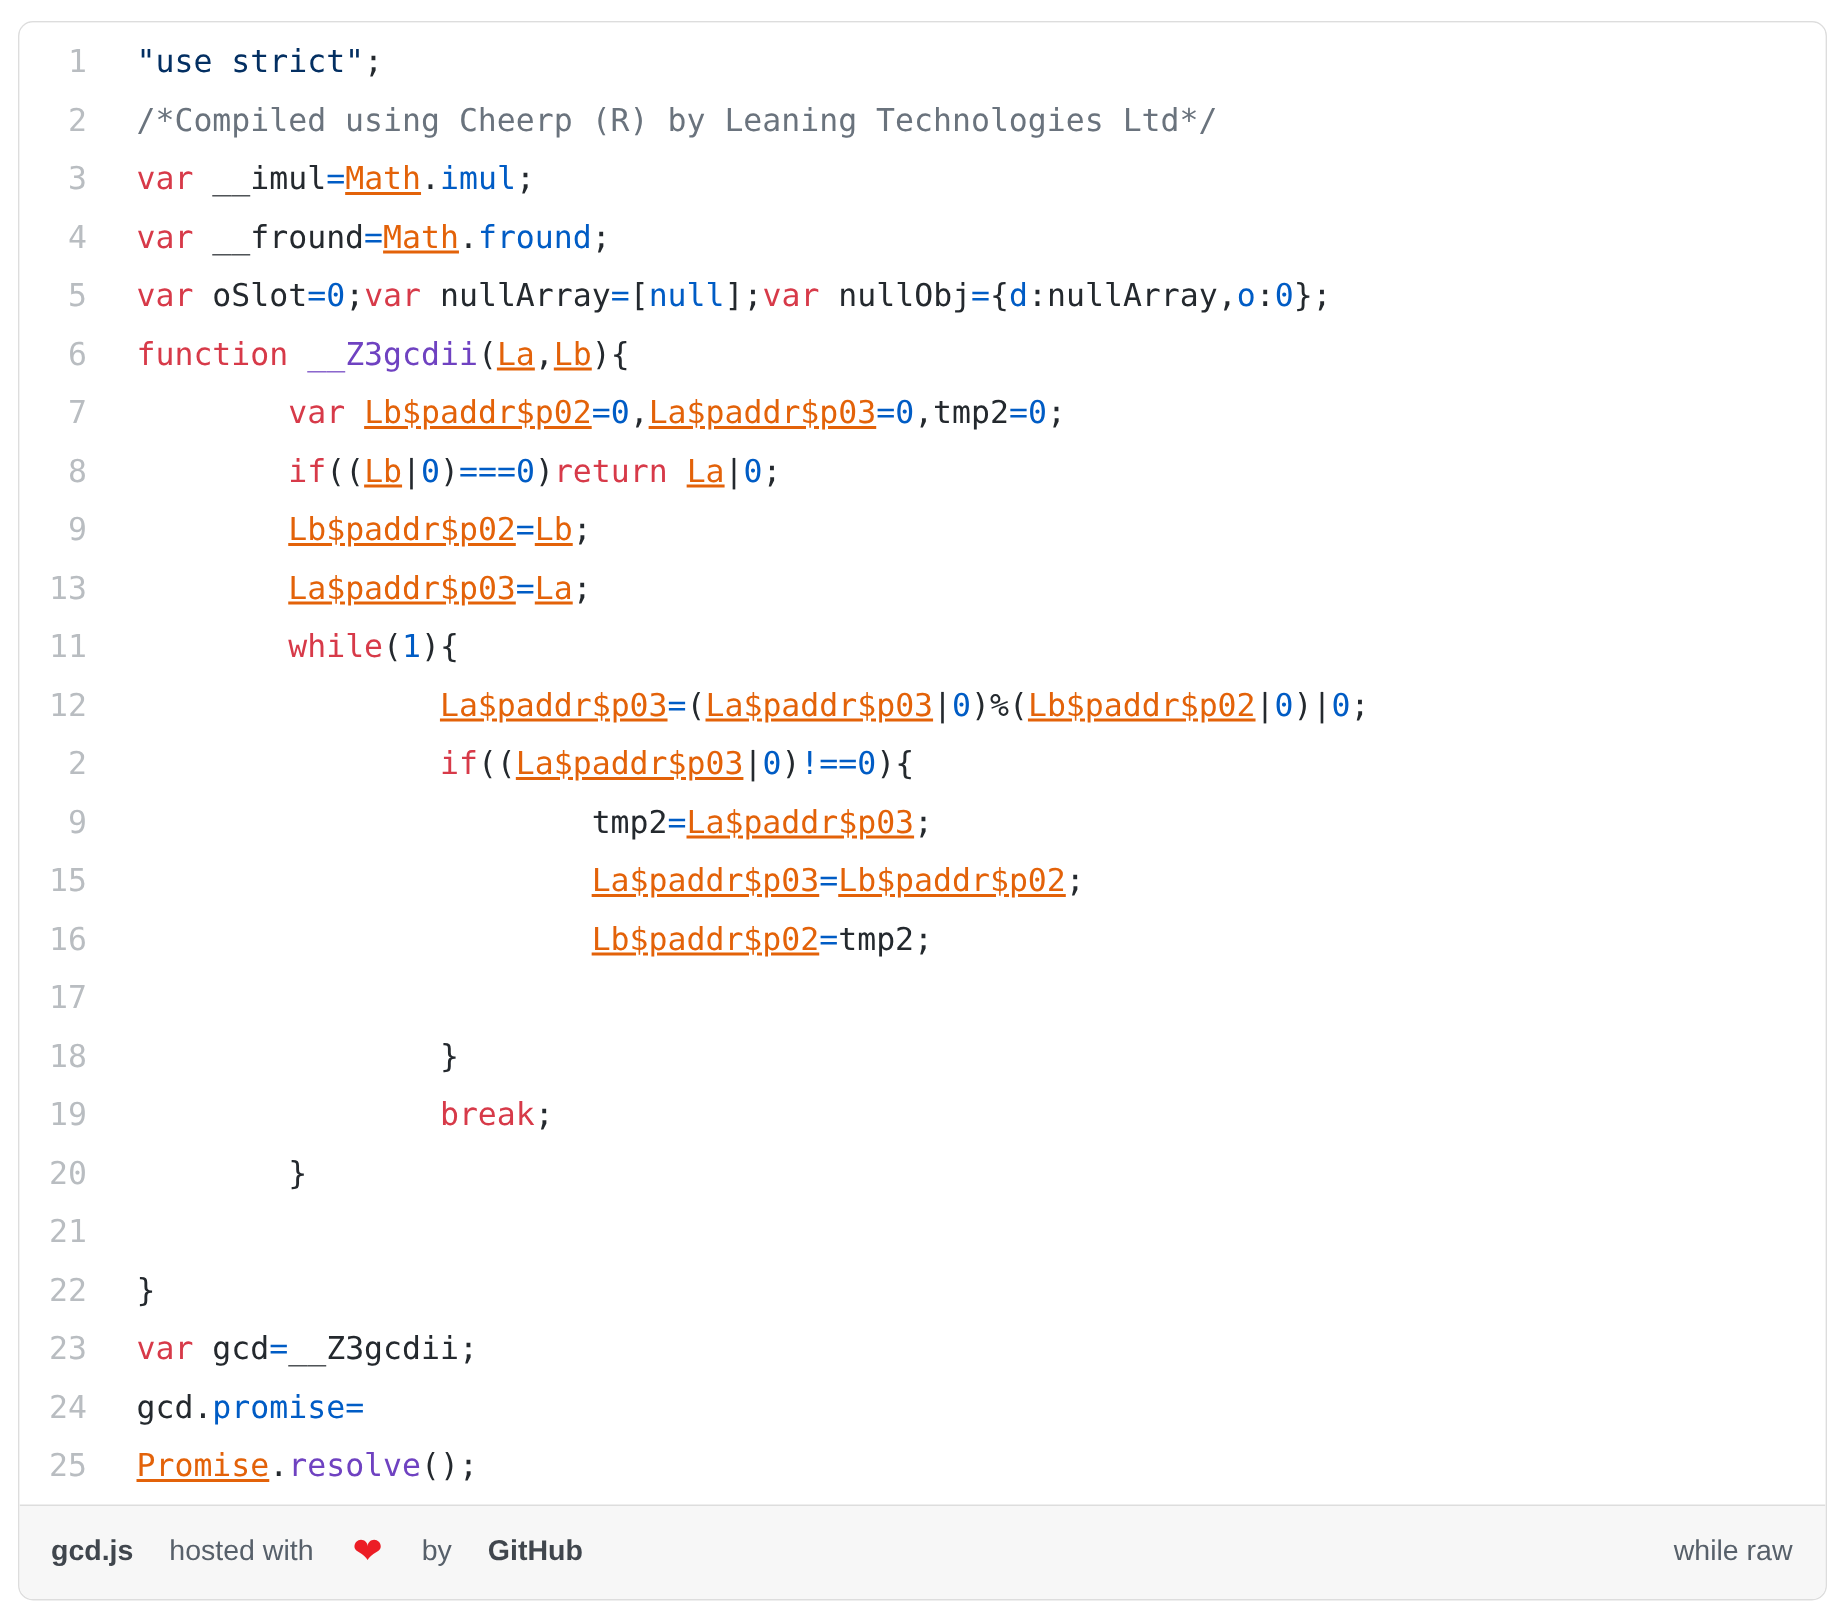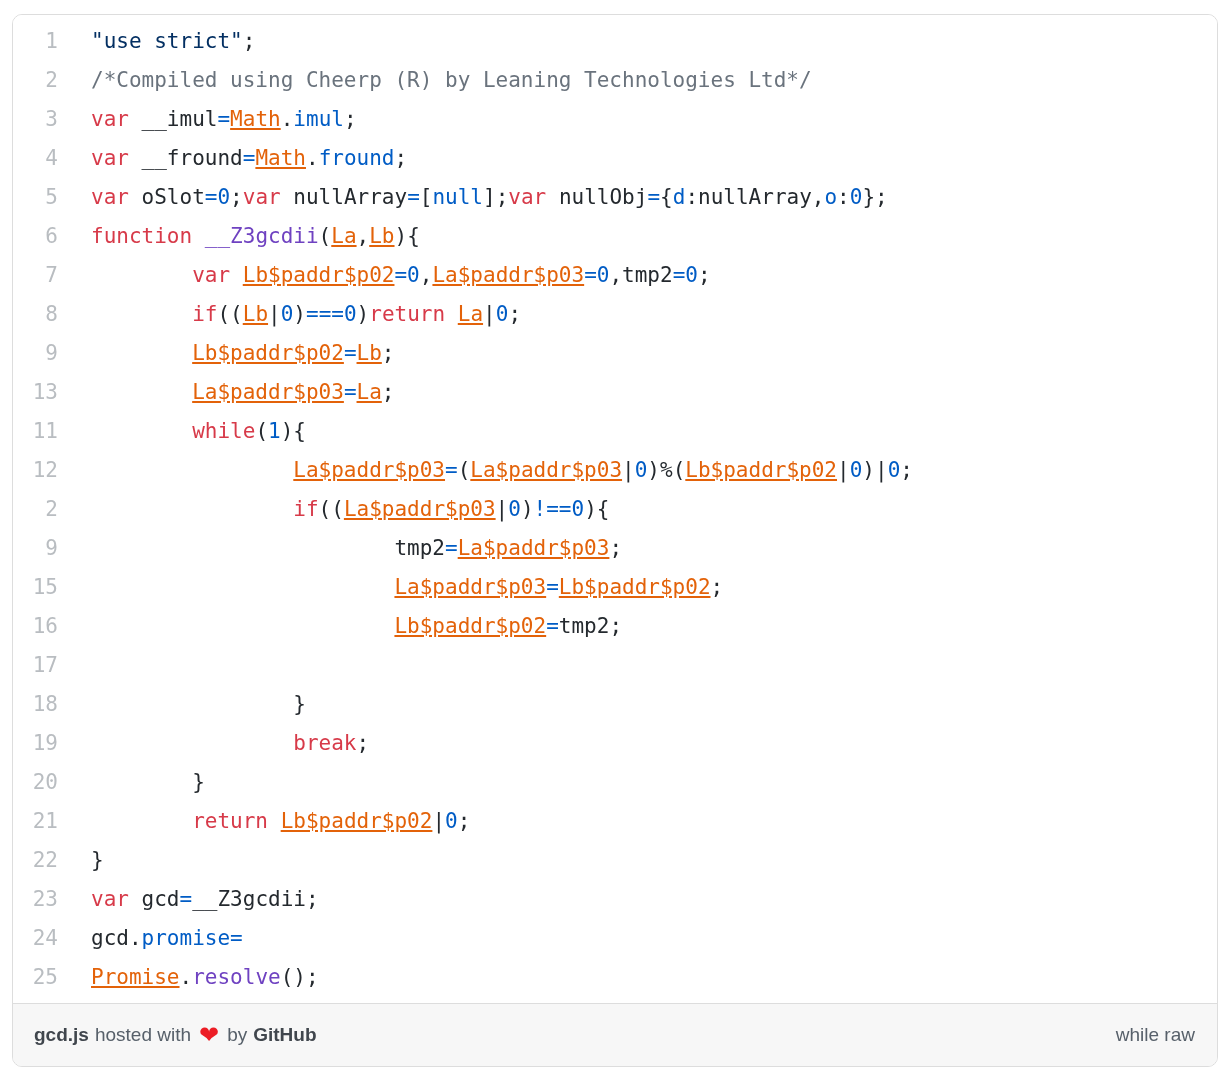--- a/index.html
+++ b/index.html
@@ -53,21 +53,21 @@
     height: 62px;
     background: var(--col-footer-bg, #f7f7f7);
     display: flex;
     align-items: center;
     justify-content: space-between;
     padding: 0 22px 0 21px;
     font-family: "Liberation Sans", "DejaVu Sans", sans-serif;
     font-size: 19px;
     color: var(--col-footer-text, #57606a);
   }
-  .meta-left { display: flex; align-items: center; gap: 6px; }
+  .meta-left { display: flex; align-items: center; gap: 24px; }
   .meta-link {
     font-weight: bold;
     color: #40464d;
     text-decoration: none;
     cursor: pointer;
   }
   .heart {
     color: var(--col-heart, #ec1d25);
     font-size: 24px;
     line-height: 1;
@@ -97,21 +97,21 @@
       <div class="code-line"><span class="line-num">11</span><span class="line-code"><span class="tk-t">        </span><span class="tk-k">while</span><span class="tk-t">(</span><span class="tk-b">1</span><span class="tk-t">){</span></span></div>
       <div class="code-line"><span class="line-num">12</span><span class="line-code"><span class="tk-t">                </span><span class="tk-o">La$paddr$p03</span><span class="tk-b">=</span><span class="tk-t">(</span><span class="tk-o">La$paddr$p03</span><span class="tk-t">|</span><span class="tk-b">0</span><span class="tk-t">)%(</span><span class="tk-o">Lb$paddr$p02</span><span class="tk-t">|</span><span class="tk-b">0</span><span class="tk-t">)|</span><span class="tk-b">0</span><span class="tk-t">;</span></span></div>
       <div class="code-line"><span class="line-num">2</span><span class="line-code"><span class="tk-t">                </span><span class="tk-k">if</span><span class="tk-t">((</span><span class="tk-o">La$paddr$p03</span><span class="tk-t">|</span><span class="tk-b">0</span><span class="tk-t">)</span><span class="tk-b">!==0</span><span class="tk-t">){</span></span></div>
       <div class="code-line"><span class="line-num">9</span><span class="line-code"><span class="tk-t">                        tmp2</span><span class="tk-b">=</span><span class="tk-o">La$paddr$p03</span><span class="tk-t">;</span></span></div>
       <div class="code-line"><span class="line-num">15</span><span class="line-code"><span class="tk-t">                        </span><span class="tk-o">La$paddr$p03</span><span class="tk-b">=</span><span class="tk-o">Lb$paddr$p02</span><span class="tk-t">;</span></span></div>
       <div class="code-line"><span class="line-num">16</span><span class="line-code"><span class="tk-t">                        </span><span class="tk-o">Lb$paddr$p02</span><span class="tk-b">=</span><span class="tk-t">tmp2;</span></span></div>
       <div class="code-line"><span class="line-num">17</span></div>
       <div class="code-line"><span class="line-num">18</span><span class="line-code"><span class="tk-t">                }</span></span></div>
       <div class="code-line"><span class="line-num">19</span><span class="line-code"><span class="tk-t">                </span><span class="tk-k">break</span><span class="tk-t">;</span></span></div>
       <div class="code-line"><span class="line-num">20</span><span class="line-code"><span class="tk-t">        }</span></span></div>
-      <div class="code-line"><span class="line-num">21</span><span class="line-code"><span class="tk-t">        </span><span class="tk-k">return</span><span class="tk-t"> </span><span class="tk-o">Lb$paddr$p02</span><span class="tk-t">|</span><span class="tk-b">0</span><span class="tk-t">;</span></span></div>
+      <div class="code-line"><span class="line-num">21</span></div>
       <div class="code-line"><span class="line-num">22</span><span class="line-code"><span class="tk-t">}</span></span></div>
       <div class="code-line"><span class="line-num">23</span><span class="line-code"><span class="tk-k">var</span><span class="tk-t"> gcd</span><span class="tk-b">=</span><span class="tk-t">__Z3gcdii;</span></span></div>
       <div class="code-line"><span class="line-num">24</span><span class="line-code"><span class="tk-t">gcd.</span><span class="tk-b">promise</span><span class="tk-b">=</span></span></div>
       <div class="code-line"><span class="line-num">25</span><span class="line-code"><span class="tk-o">Promise</span><span class="tk-t">.</span><span class="tk-p">resolve</span><span class="tk-t">();</span></span></div>
     </div>
 
   <div class="gist-meta">
     <div class="meta-left">
       <a class="meta-link">gcd.js</a>
       <span>hosted with</span>

